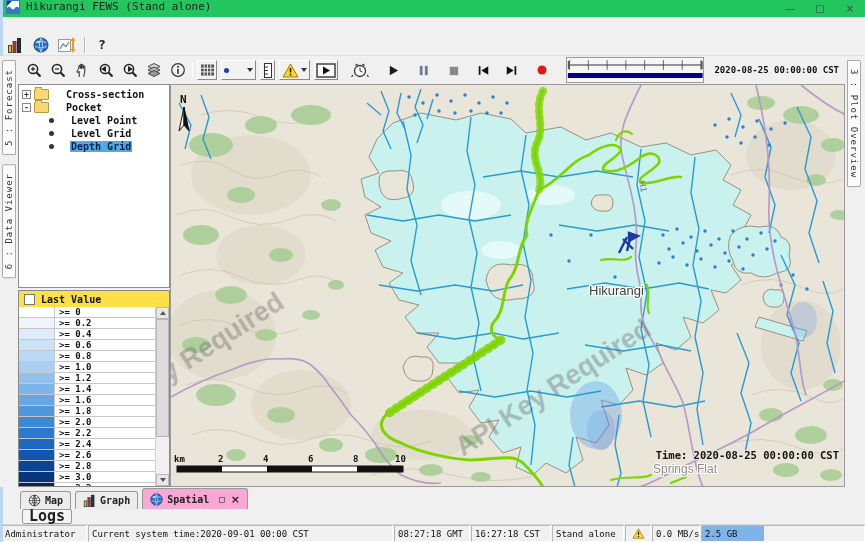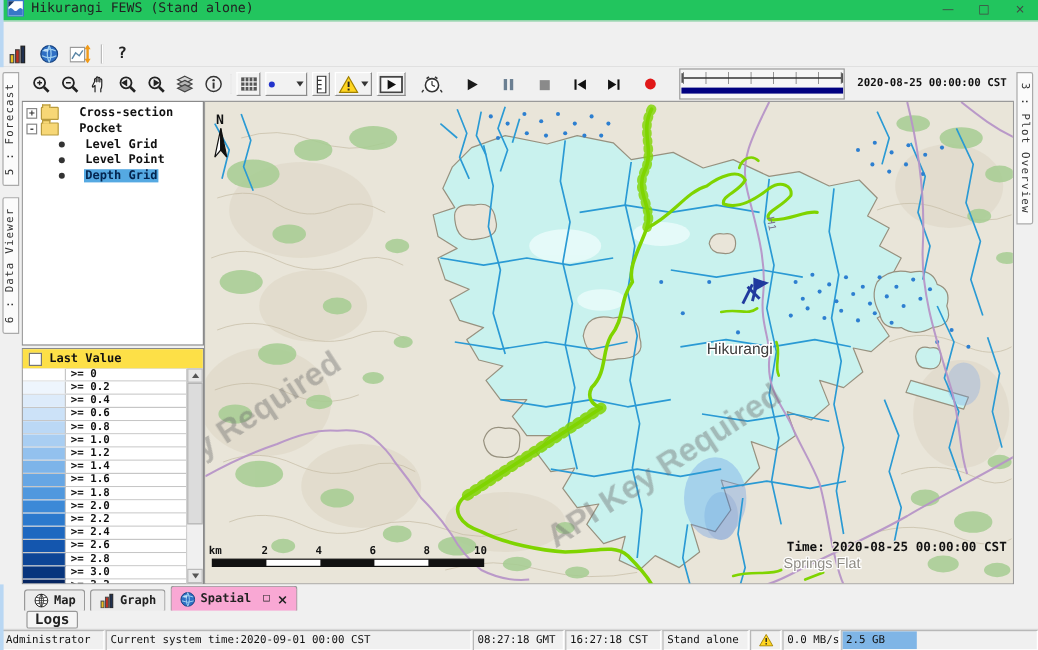--- a/index.html
+++ b/index.html
@@ -91,21 +91,21 @@
   
   .tabbar{position:absolute;left:0;top:487px;width:865px;height:22px;background:#f0f0f0;
     display:flex;align-items:flex-end;padding-left:20px;box-sizing:border-box;gap:4px;}
   .btab{display:inline-flex;align-items:center;gap:4px;border:1px solid #999;border-bottom:none;
     border-radius:3px 3px 0 0;background:#ececec;height:17px;padding:0 7px;font-size:10px;font-weight:bold;color:#222;}
   .btab.active{background:#f9a8d4;height:20px;justify-content:space-between;}
   .btab .tclose{font-family:"DejaVu Sans",sans-serif;font-weight:bold;font-size:11px;margin-left:2px;}
   .btab .trestore{font-size:9px;margin-left:6px;}
   .logsrow{position:absolute;left:0;top:509px;width:865px;height:15px;background:#f0f0f0;
     display:flex;align-items:center;padding-left:22px;box-sizing:border-box;}
-  .logs-btn{border:1px solid #999;background:#f5f5f5;border-radius:2px;font-size:12px;font-weight:bold;
+  .logs-btn{border:1px solid #999;background:#f5f5f5;border-radius:2px;font-size:15px;font-weight:bold;
     padding:0 6px;height:13px;line-height:12px;color:#222;}
 
   
   .statusbar{position:absolute;left:0;top:524px;width:865px;height:18px;background:#f0f0f0;
     display:flex;box-sizing:border-box;border-top:1px solid #d8d8d8;font-size:9px;}
   .st-cell{border:1px solid #b8b8b8;border-right-color:#fff;border-bottom-color:#fff;box-sizing:border-box;
     display:flex;align-items:center;padding:0 3px;white-space:nowrap;overflow:hidden;margin-left:1px;position:relative;}
   .mem-fill{position:absolute;left:0;top:0;bottom:0;width:38%;background:#7fb5e6;}
   .mem-txt{position:relative;z-index:1;}
 </style>
@@ -343,25 +343,25 @@
         <span class="fold"></span>
         <span class="t-label">Cross-section</span>
       </div>
       <div class="tree-row">
         <span class="expander">-</span>
         <span class="fold"></span>
         <span class="t-label">Pocket</span>
       </div>
       <div class="tree-row">
         <span class="bullet"></span>
-        <span class="t-label">Level Grid</span>
+        <span class="t-label">Level Point</span>
       </div>
       <div class="tree-row">
         <span class="bullet"></span>
-        <span class="t-label">Level Point</span>
+        <span class="t-label">Level Grid</span>
       </div>
       <div class="tree-row selected">
         <span class="bullet"></span>
         <span class="t-label">Depth Grid</span>
       </div>
     </div>
 
   <div class="legendpanel">
     <div class="legend-head">
       <span class="checkbox"></span>

